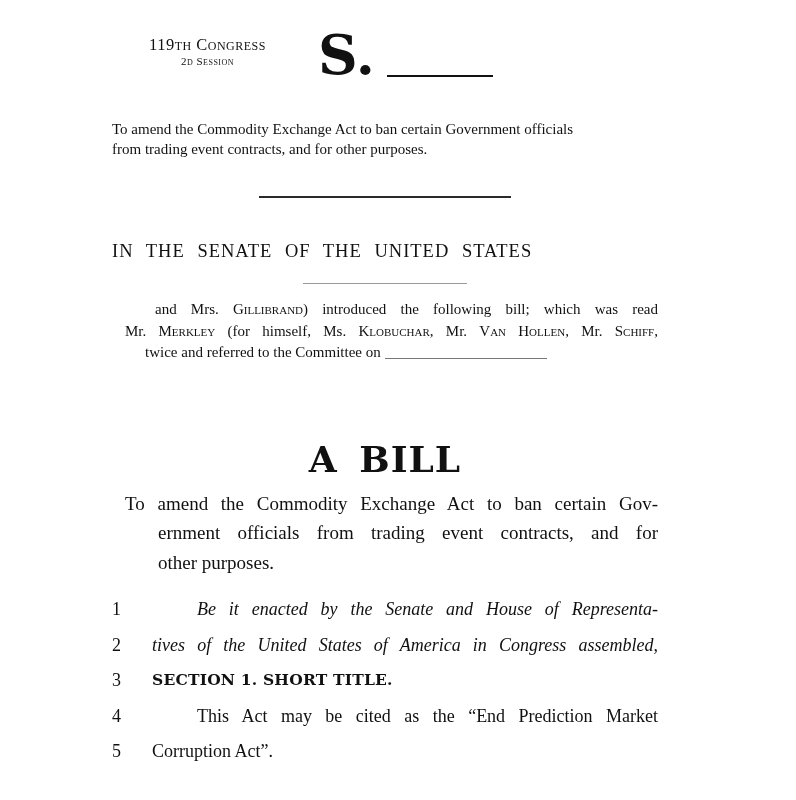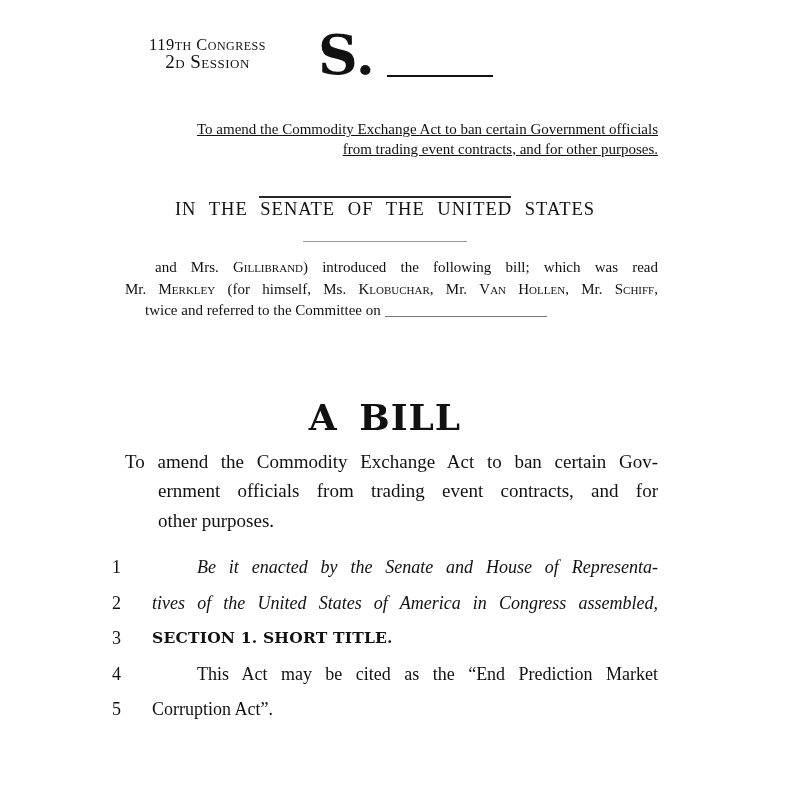--- a/index.html
+++ b/index.html
@@ -16,46 +16,47 @@
   
   .masthead { display:flex; align-items:flex-start; height:70px; }
   .congress-block { margin-left:13px; padding-top:6px; width:165px; text-align:center; }
   .congress-line {
     font-variant:small-caps;
     font-size:16.5px; line-height:18px; letter-spacing:0.5px;
     white-space:nowrap;
   }
   .session-line {
     font-variant:small-caps;
-    font-size:19px; line-height:15px; letter-spacing:0.5px;
+    font-size:11px; line-height:15px; letter-spacing:0.5px;
   }
   .bill-number {
     margin-left:28px; margin-top:-4px;
     font-family:"DejaVu Serif", serif;
     font-weight:bold; font-size:55px; line-height:58px;
     white-space:nowrap;
   }
   .s-blank {
     display:inline-block; width:106px; height:4px;
     border-bottom:2px solid #111;
     margin-left:12px;
     transform:translateY(3px);
   }
   
   .official-title {
     margin-top:20px;
-    text-align:right;
-    font-size:15px; line-height:19.5px;text-decoration:underline;
+    text-align:left;
+    font-size:15px; line-height:19.5px;
   }
   
   .rule-1 { width:252px; height:0; border-top:2px solid #2a2a2a; margin:37px auto 0 auto; }
   .rule-2 { width:164px; height:0; border-top:1.5px solid #9a9a9a; margin:21px auto 0 auto; }
   
   .chamber {
-    text-align:center;
+    margin-top:42px;
+    text-align:left;
     font-size:18.5px; line-height:22px;
     letter-spacing:1px; word-spacing:7px;
     white-space:nowrap;
   }
   
   .action { margin-top:15px; margin-left:13px; font-size:15px; line-height:21.5px; }
   .action-line { text-align:justify; text-align-last:justify; }
   .action-line.cont { margin-left:30px; }
   .action-line.last { text-align:left; text-align-last:left;margin-left:20px; }
   .sc { font-variant:small-caps; }

